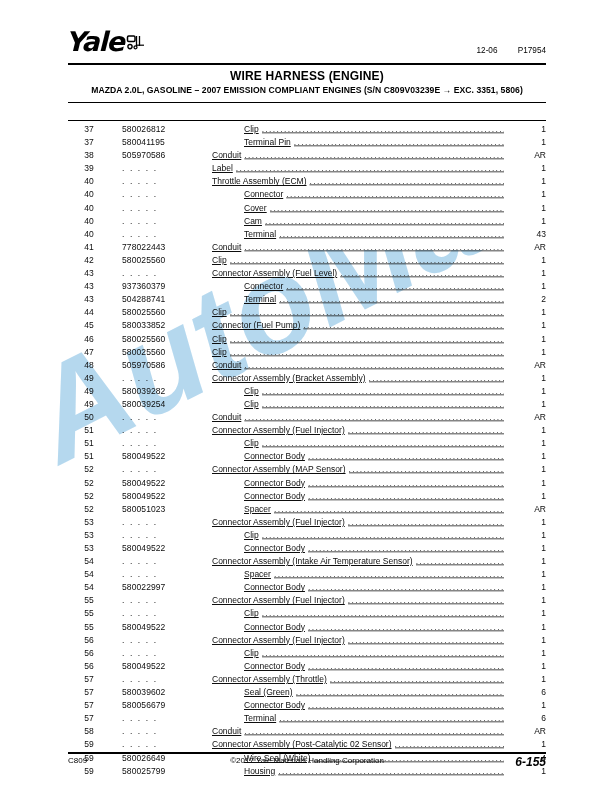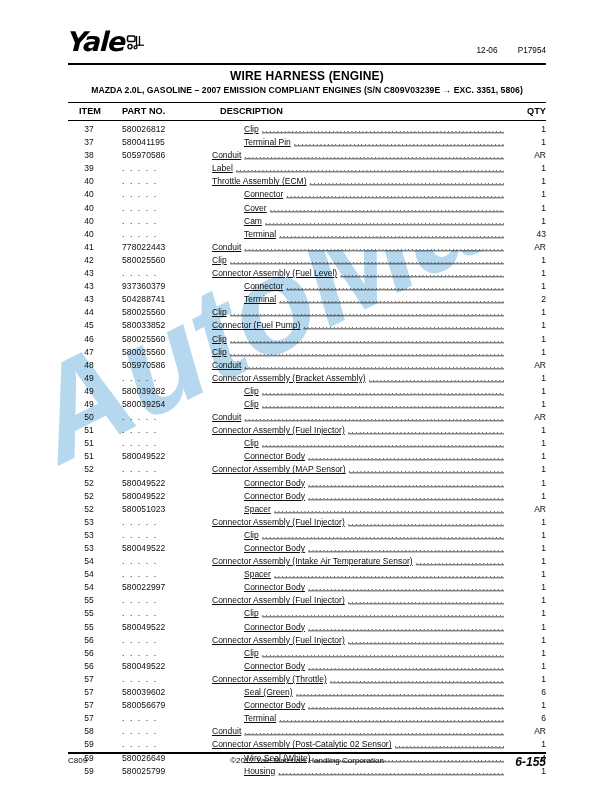--- a/index.html
+++ b/index.html
@@ -237,26 +237,20 @@
       <span>12-06</span>
       <span class="code">P17954</span>
     </div>
   </div>
   <div class="rule-top"></div>
 
   <div class="title">WIRE HARNESS (ENGINE)</div>
   <div class="subtitle">MAZDA 2.0L, GASOLINE – 2007 EMISSION COMPLIANT ENGINES  (S/N C809V03239E → EXC. 3351, 5806)</div>
 
   <div class="rule-head-top"></div>
-  <div class="colhead">
-    <span class="col-item">ITEM</span>
-    <span class="col-part">PART NO.</span>
-    <span class="col-desc">DESCRIPTION</span>
-    <span class="col-qty">QTY</span>
-  </div>
   <div class="rule-head-bot"></div>
 
   <div class="rows" id="rows">
       <div class="row ind1">
         <span class="cell-item">37</span>
         <span class="cell-part">580026812</span>
         <span class="cell-desc">
           <span class="txt">Clip</span>
           <span class="lead">........................................................................................................................................................................................................</span>
         </span>

